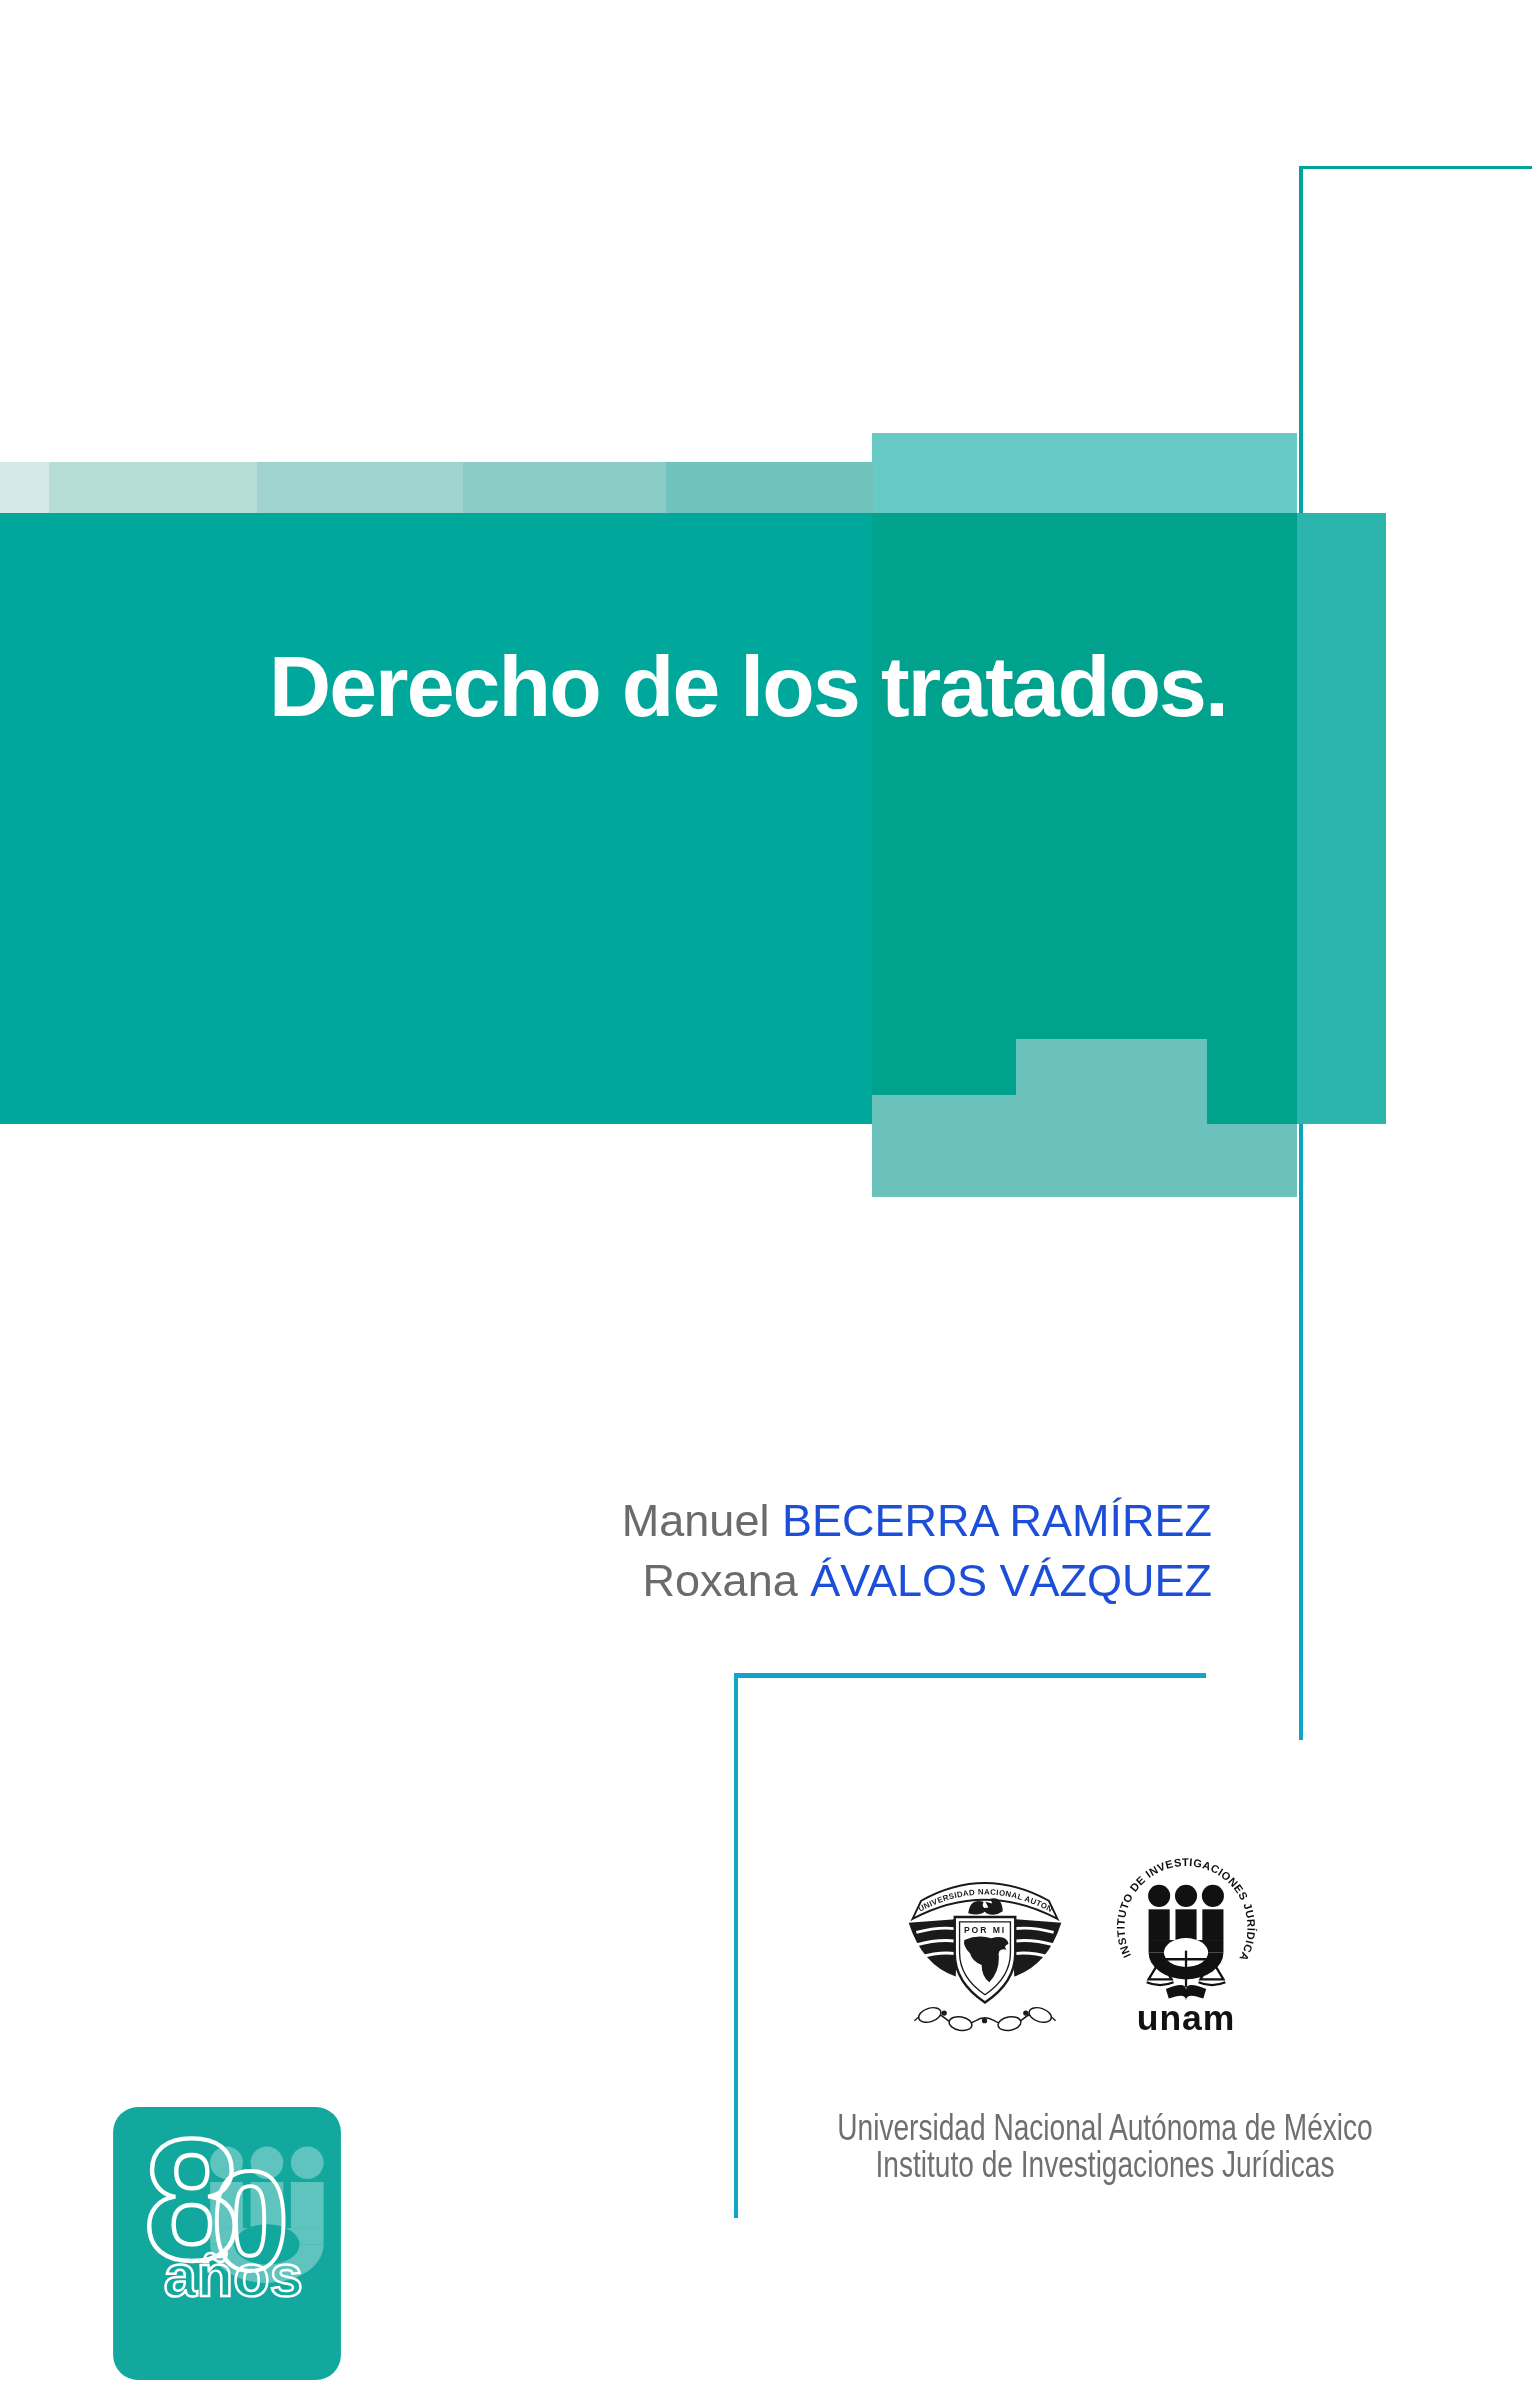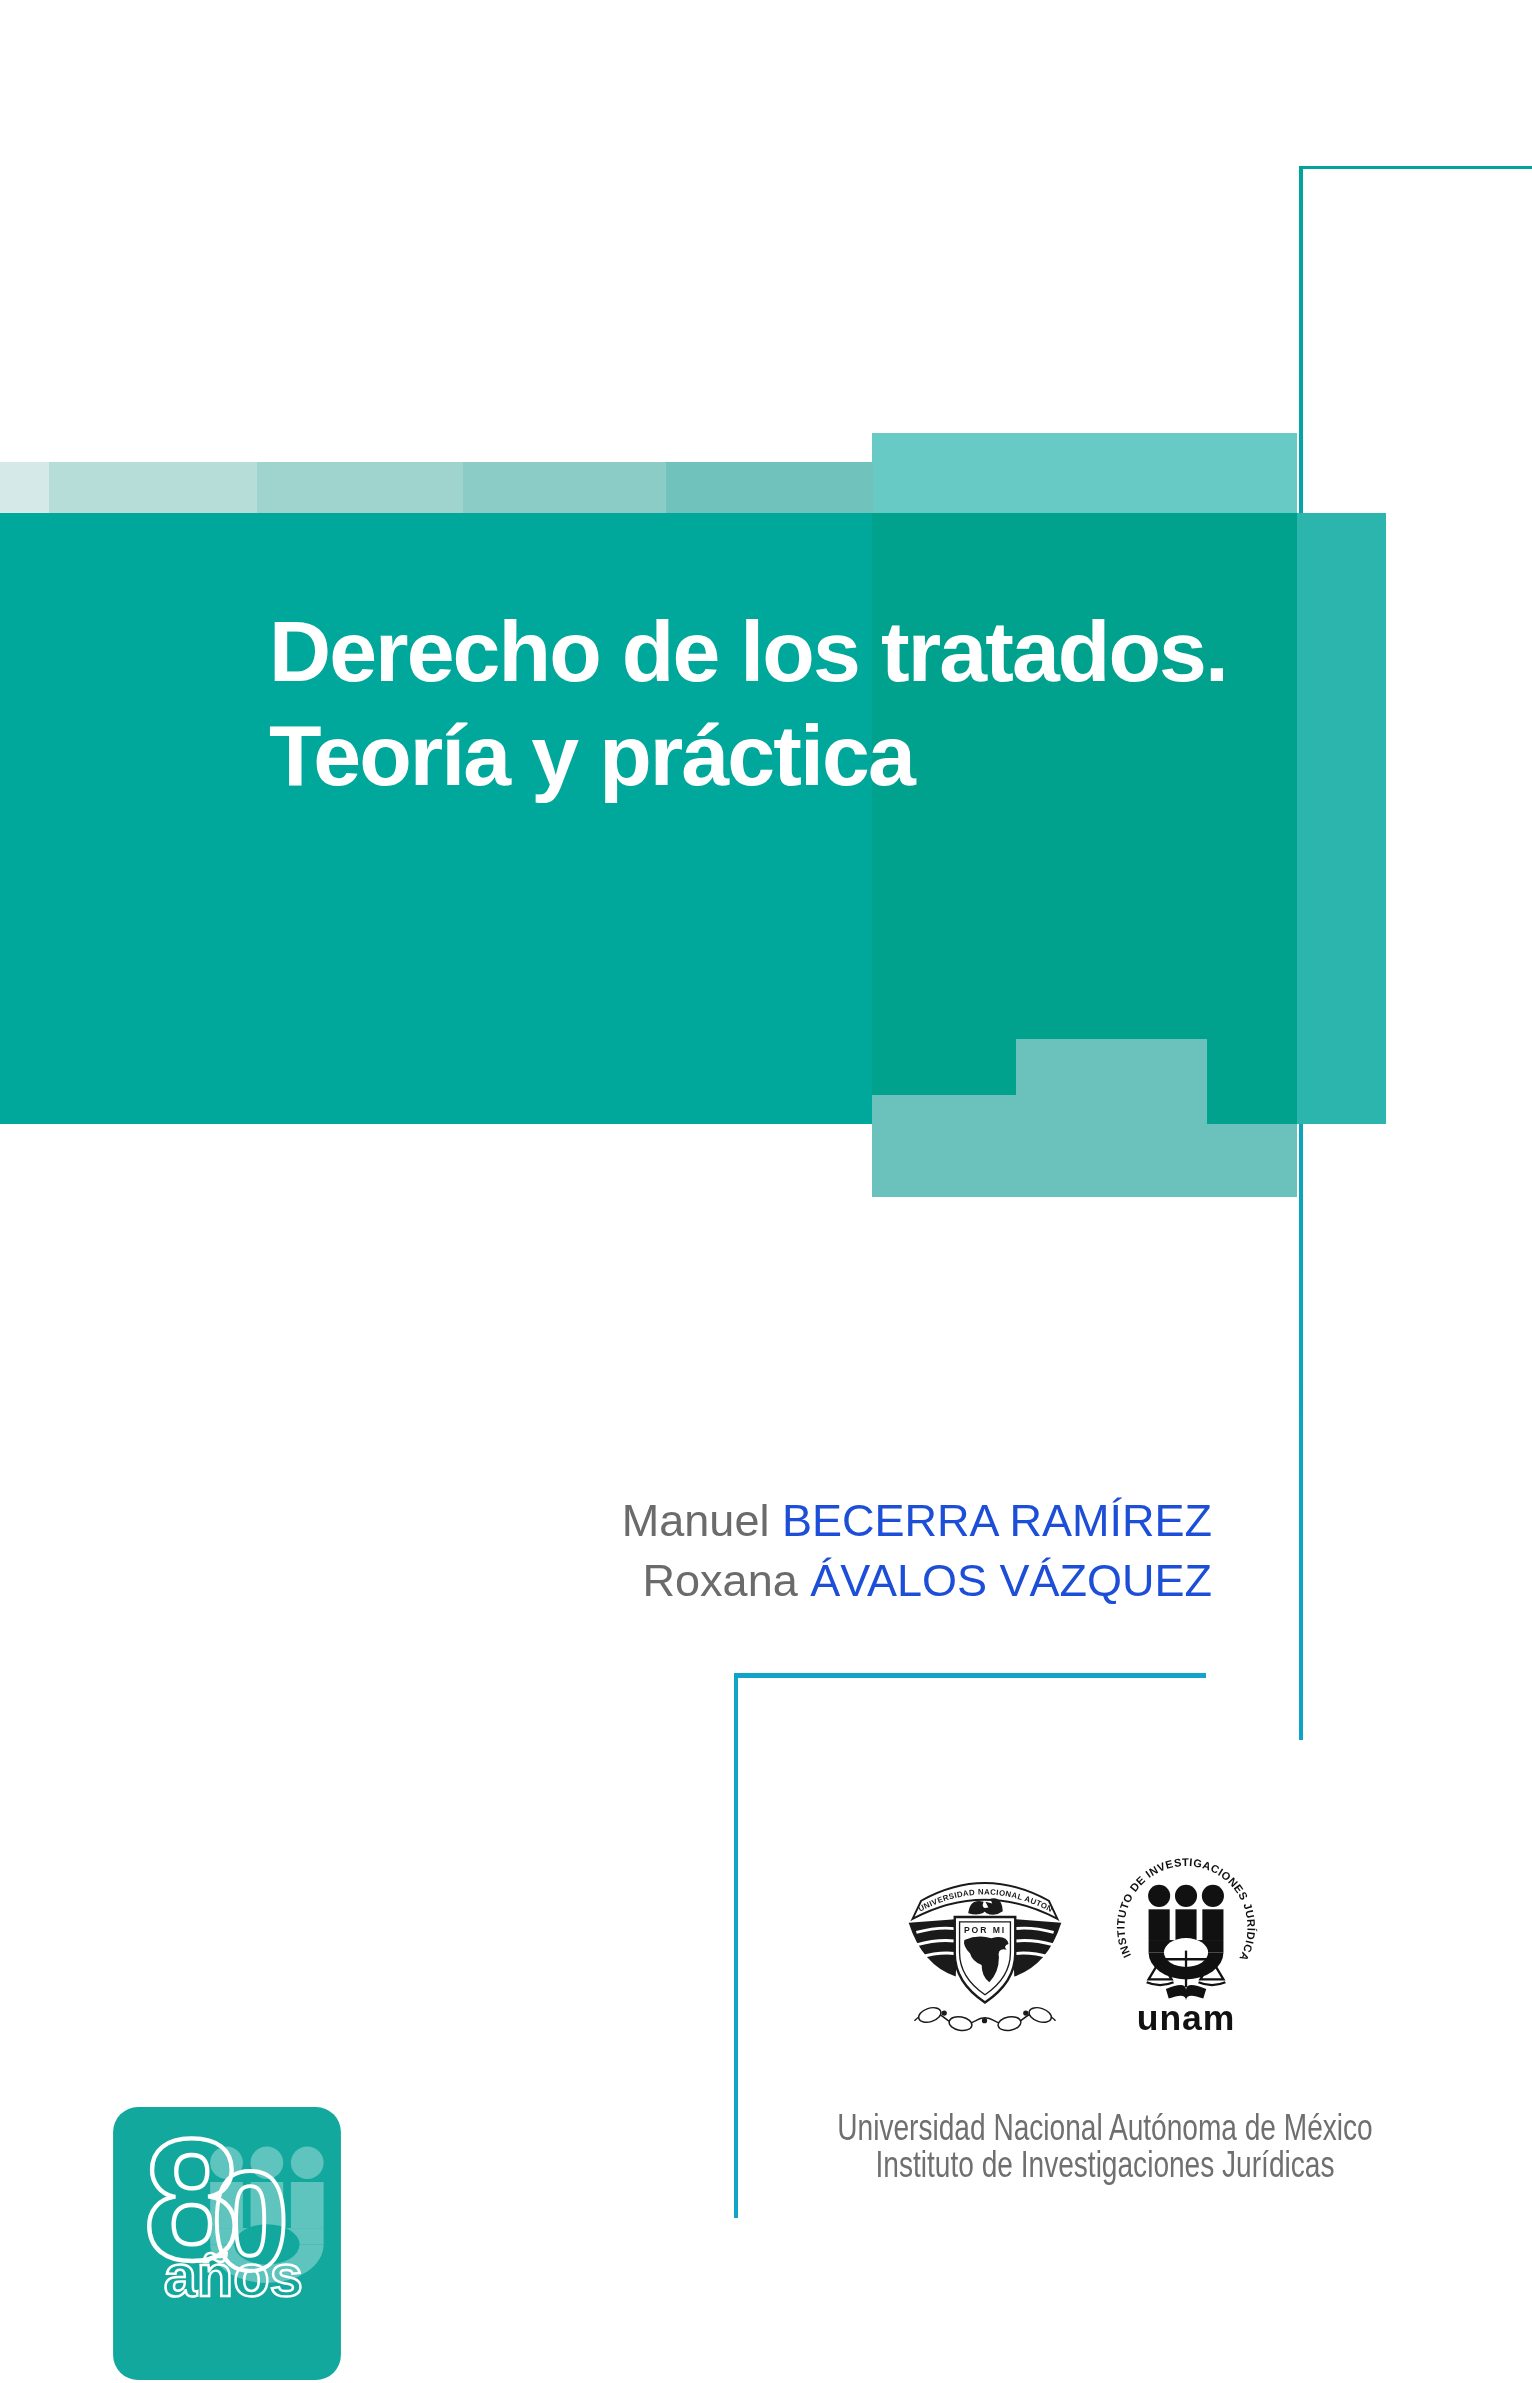--- a/index.html
+++ b/index.html
@@ -22,21 +22,21 @@
   .strip.s3{left:257px;width:206px;background:#9FD4CE;}
   .strip.s4{left:463px;width:203px;background:#8BCCC6;}
   .strip.s5{left:666px;width:207px;background:#70C3BD;}
   .rect-main{position:absolute;left:0;top:513px;width:1297px;height:611px;background:#00A79B;z-index:3;}
   .rect-band-dark{position:absolute;left:872px;top:513px;width:425px;height:611px;background:#00A28D;z-index:4;}
   .rect-medium{position:absolute;left:1297px;top:513px;width:89px;height:611px;background:#2CB5AC;z-index:4;}
   .rect-light-a{position:absolute;left:1016px;top:1039px;width:191px;height:158px;background:#6BC2BD;z-index:5;}
   .rect-light-b{position:absolute;left:872px;top:1095px;width:335px;height:102px;background:#6BC2BD;z-index:5;}
   .rect-light-c{position:absolute;left:872px;top:1124px;width:425px;height:73px;background:#6BC2BD;z-index:5;}
   
-  .title{position:absolute;right:305px;top:599px;z-index:6;text-align:left;
+  .title{position:absolute;right:305px;top:634px;z-index:6;text-align:center;
     color:#ffffff;font-weight:bold;font-size:86px;line-height:104px;letter-spacing:-1.9px;white-space:nowrap;}
   
   .authors{position:absolute;right:320px;top:1491px;z-index:6;text-align:right;
     font-size:45px;line-height:60px;white-space:nowrap;}
   .authors .first{color:#6B6B6B;font-weight:normal;}
   .authors .last{color:#1d4ed8;font-weight:normal;}
   
   .unam-logo{position:absolute;left:901px;top:1869px;width:168px;height:170px;z-index:6;}
   .iij-logo{position:absolute;left:1112px;top:1845px;width:149px;height:192px;z-index:6;}
   
@@ -64,21 +64,20 @@
   <div class="strip s5"></div>
   <div class="rect-main"></div>
   <div class="rect-band-dark"></div>
   <div class="rect-medium"></div>
   <div class="rect-light-a"></div>
   <div class="rect-light-b"></div>
   <div class="rect-light-c"></div>
 
   <div class="title">
     <div>Derecho de los tratados.</div>
-    <div>Teoría y práctica</div>
   </div>
 
   <div class="authors">
     <div><span class="first">Manuel</span><span> </span><span class="last">BECERRA RAMÍREZ</span></div>
     <div><span class="first">Roxana</span><span> </span><span class="last">ÁVALOS VÁZQUEZ</span></div>
   </div>
 
   <div class="unam-logo">
     <svg viewBox="0 0 175 177" width="168" height="170">
       <g stroke="#1A1A1A" fill="none" stroke-width="2">

